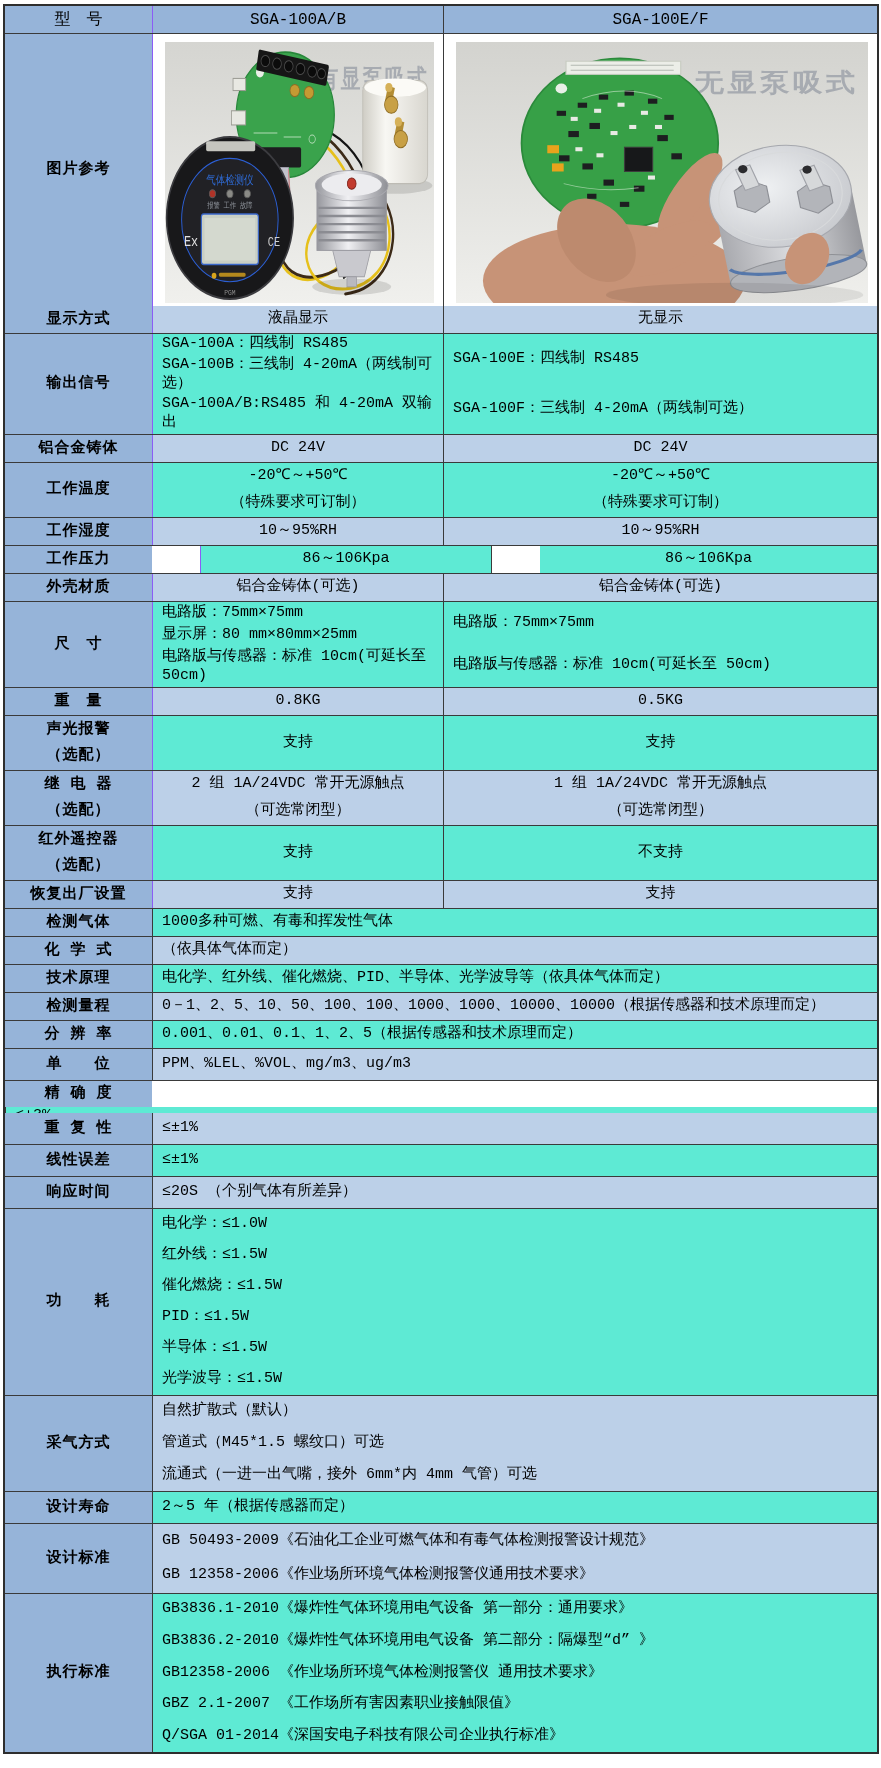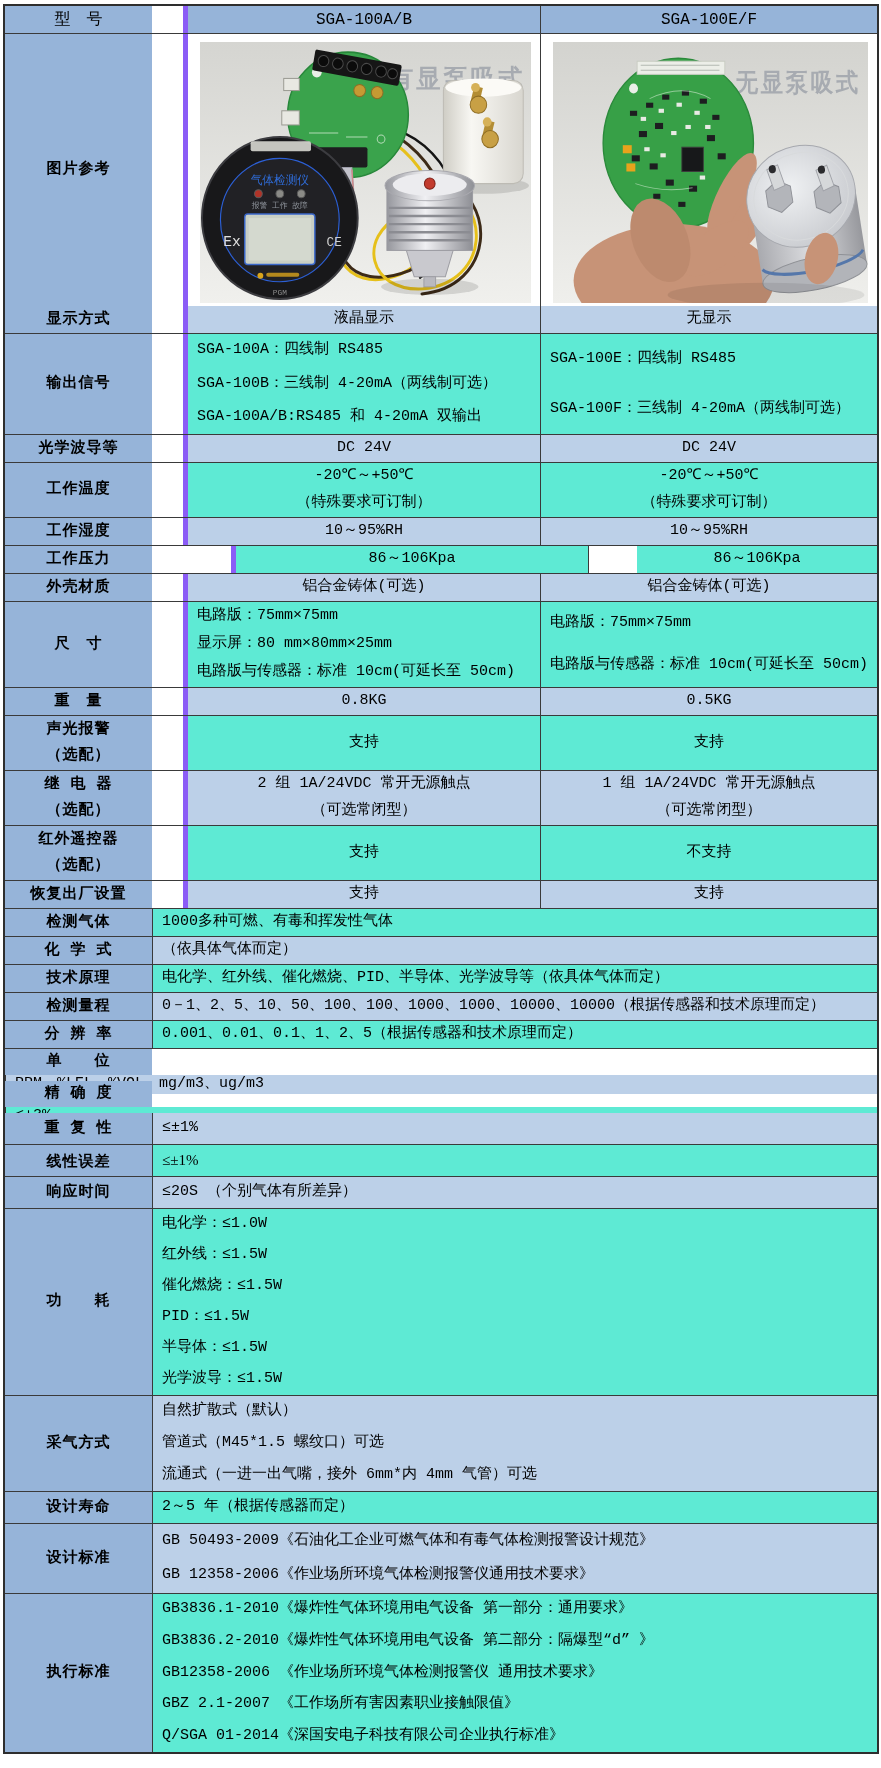--- a/index.html
+++ b/index.html
@@ -17,21 +17,21 @@
   .cell{
     box-sizing:border-box;display:flex;flex-direction:column;
     justify-content:space-around;font-size:15px;line-height:1.25;
   }
   .label{
     width:147px;flex:none;background:#96b4d9;font-weight:bold;
     align-items:center;justify-content:center;text-align:center;
     letter-spacing:1px;
   }
   .label .row-label{line-height:26px;}
-  .c1{width:358px;flex:none;border-left:5px solid #8b5cf6;border-right:1px solid #3a3a3a;margin-left:31px;}
+  .c1{width:292px;flex:none;border-left:1px solid #8b5cf6;border-right:1px solid #3a3a3a;}
   .c2{flex:1 1 auto;}
   .wide{flex:1 1 auto;border-left:1px solid #3a3a3a;}
   .a-center{align-items:center;}
   .a-left{align-items:flex-start;text-align:left;padding-left:9px;padding-right:4px;}
   .header-row{height:27px;border-top:none;}
   .header-row .cell{background:#96b4d9;font-weight:normal;font-size:16px;align-items:center;justify-content:center;}
   .header-row .label{letter-spacing:0;}
   .photo-row{height:272px;}
   .photocell{background:#ffffff;position:relative;justify-content:flex-start;}
   .photo-frame{position:absolute;top:8px;left:12px;right:9px;bottom:3px;overflow:hidden;}
@@ -279,21 +279,21 @@
           <div class="cell-line">SGA-100B：三线制 4-20mA（两线制可选）</div>
           <div class="cell-line">SGA-100A/B:RS485 和 4-20mA 双输出</div>
         </div>
         <div class="cell c2 a-left">
           <div class="cell-line">SGA-100E：四线制 RS485</div>
           <div class="cell-line">SGA-100F：三线制 4-20mA（两线制可选）</div>
         </div>
       </div>
       <div class="row spec dk" style="height: 27px;">
         <div class="cell label">
-          <div class="row-label">光学波导等</div>
+          <div class="row-label">铝合金铸体</div>
         </div>
         <div class="cell c1 a-center">
           <div class="cell-line">DC 24V</div>
         </div>
         <div class="cell c2 a-center">
           <div class="cell-line">DC 24V</div>
         </div>
       </div>
       <div class="row spec lt" style="height: 54px;">
         <div class="cell label">
@@ -448,21 +448,21 @@
         </div>
       </div>
       <div class="row spec lt" style="height: 27px;">
         <div class="cell label">
           <div class="row-label">分 辨 率</div>
         </div>
         <div class="cell wide a-left">
           <div class="cell-line">0.001、0.01、0.1、1、2、5（根据传感器和技术原理而定）</div>
         </div>
       </div>
-      <div class="row spec dk" style="height: 31px; flex-direction: column;">
+      <div class="row spec dk" style="height: 31px;">
         <div class="cell label">
           <div class="row-label">单　　位</div>
         </div>
         <div class="cell wide a-left">
           <div class="cell-line">PPM、%LEL、%VOL、mg/m3、ug/m3</div>
         </div>
       </div>
       <div class="row spec lt" style="height: 31px; flex-direction: column;">
         <div class="cell label">
           <div class="row-label">精 确 度</div>
@@ -472,21 +472,21 @@
         </div>
       </div>
       <div class="row spec dk" style="height: 31px;">
         <div class="cell label">
           <div class="row-label">重 复 性</div>
         </div>
         <div class="cell wide a-left">
           <div class="cell-line">≤±1%</div>
         </div>
       </div>
-      <div class="row spec lt" style="height: 31px; font-family: Liberation Serif, serif;">
+      <div class="row spec lt" style="height: 31px;">
         <div class="cell label">
           <div class="row-label">线性误差</div>
         </div>
         <div class="cell wide a-left">
           <div class="cell-line">≤±1%</div>
         </div>
       </div>
       <div class="row spec dk" style="height: 31px;">
         <div class="cell label">
           <div class="row-label">响应时间</div>

